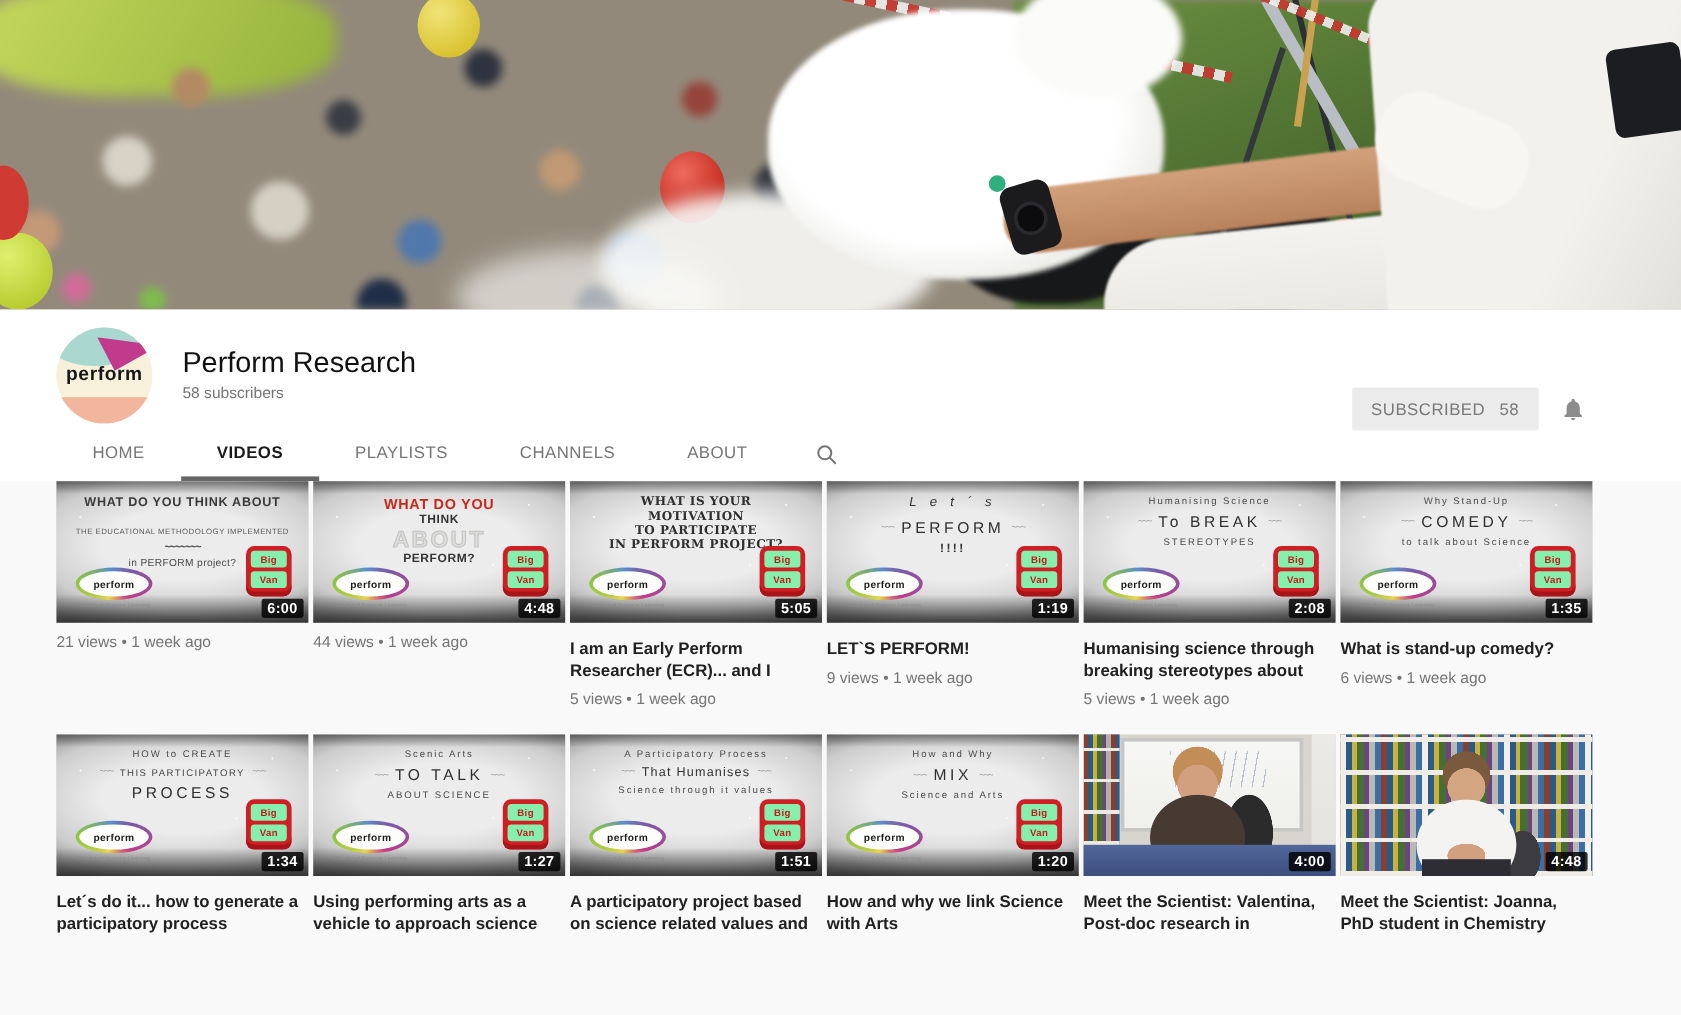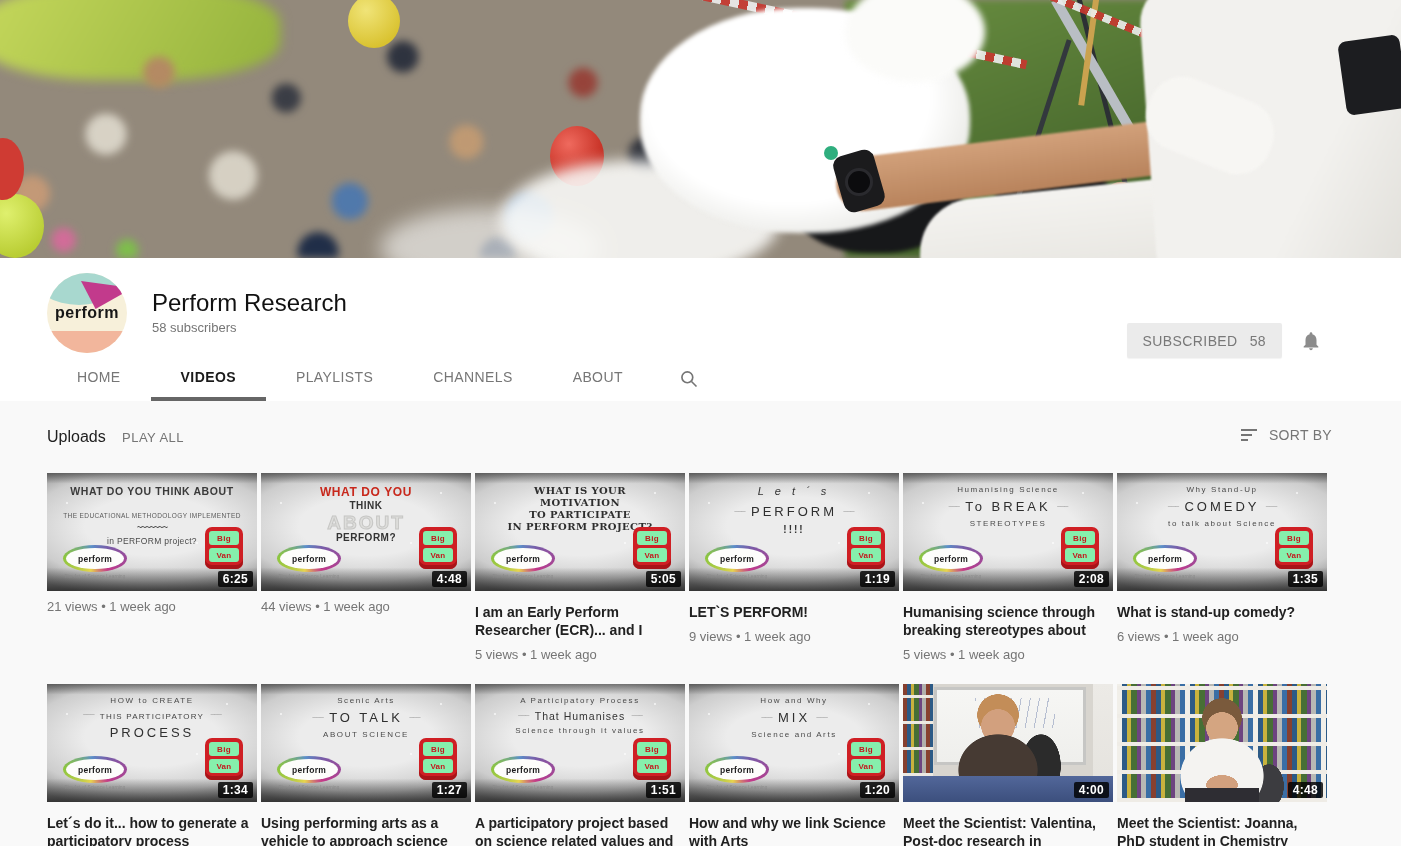--- a/index.html
+++ b/index.html
@@ -271,52 +271,40 @@
       <a class="tab-search">
         <svg viewBox="0 0 24 24" width="20" height="20">
           <circle cx="10" cy="10" r="6.5" fill="none" stroke="#757575" stroke-width="2"></circle>
           <line x1="15" y1="15" x2="21" y2="21" stroke="#757575" stroke-width="2"></line>
         </svg>
       </a>
     </nav>
   </div>
 
   <div class="content">
-    <div class="uploads-row">
-      <span class="uploads-title">Uploads</span>
-      <button class="play-all">PLAY ALL</button>
-      <div class="sort-by">
-        <svg viewBox="0 0 18 12" width="18" height="12">
-          <rect x="0" y="0" width="16" height="2" fill="#757575"></rect>
-          <rect x="0" y="5" width="11" height="2" fill="#757575"></rect>
-          <rect x="0" y="10" width="7" height="2" fill="#757575"></rect>
-        </svg>
-        <span>SORT BY</span>
-      </div>
-    </div>
     <div class="grid">
   <div class="card">
     <div class="thumb">
       <div class="tlines">
               <div class="tl tl-main">WHAT DO YOU THINK ABOUT</div>
               <div class="tl tl-tiny">THE EDUCATIONAL METHODOLOGY IMPLEMENTED</div>
               <div class="tl tl-squig">~~~~~~~</div>
               <div class="tl tl-small">in PERFORM project?</div>
             </div>
       <div class="logo-perform">
         <div class="lp-oval">
           <div class="lp-inner">perform</div>
         </div>
         <div class="lp-tag">The Art of Science Learning</div>
       </div>
       <div class="logo-bus">
         <div class="bus-win">Big</div>
         <div class="bus-win">Van</div>
       </div>
-      <span class="duration">6:25</span>
+      <span class="duration">6:00</span>
     </div>
     <div class="v-meta">21 views • 1 week ago</div>
   </div>
 
   <div class="card">
     <div class="thumb">
       <div class="tlines">
               <div class="tl tl-red">WHAT DO YOU</div>
               <div class="tl tl-mainsm">THINK</div>
               <div class="tl tl-ghost">ABOUT</div>

